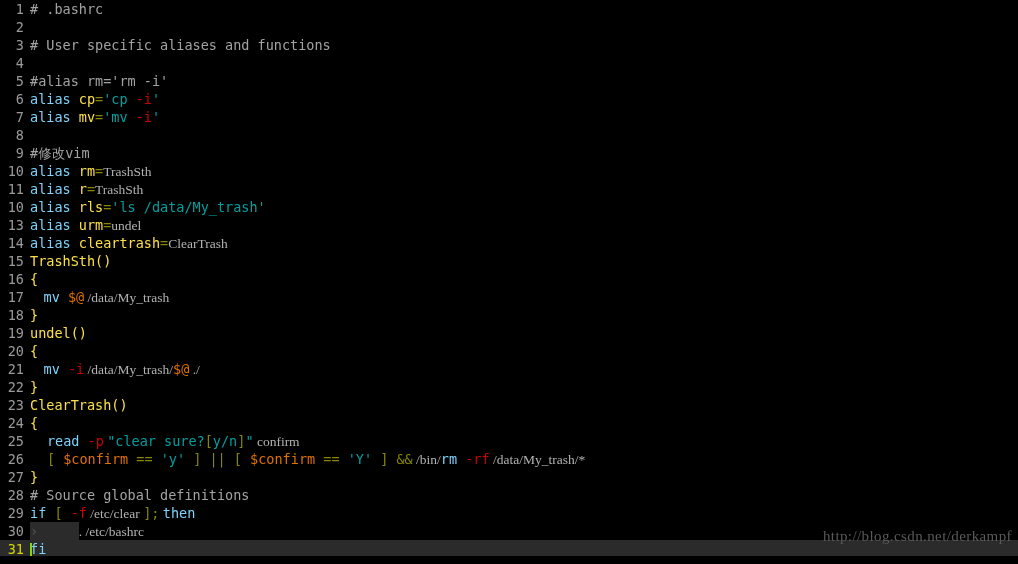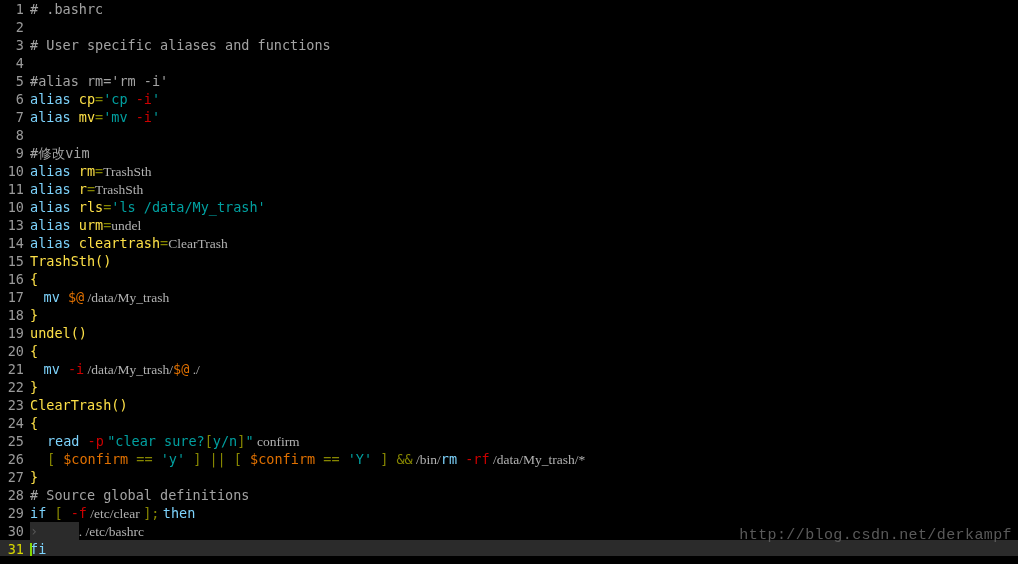--- a/index.html
+++ b/index.html
@@ -81,21 +81,21 @@
     margin-right: -2px;
     position: relative;
     top: 2px;
   }
 
   #watermark {
     position: absolute;
     right: 6px;
     bottom: 19px;
     color: #5a5a5a;
-    font-family: Liberation Mono, monospace;
+    font-family: Liberation Serif, serif;
     font-size: 15px;
     letter-spacing: 0.4px;
     pointer-events: none;
     user-select: none;
   }
 
   #bottom-strip {
     position: absolute;
     left: 0;
     bottom: 0;

